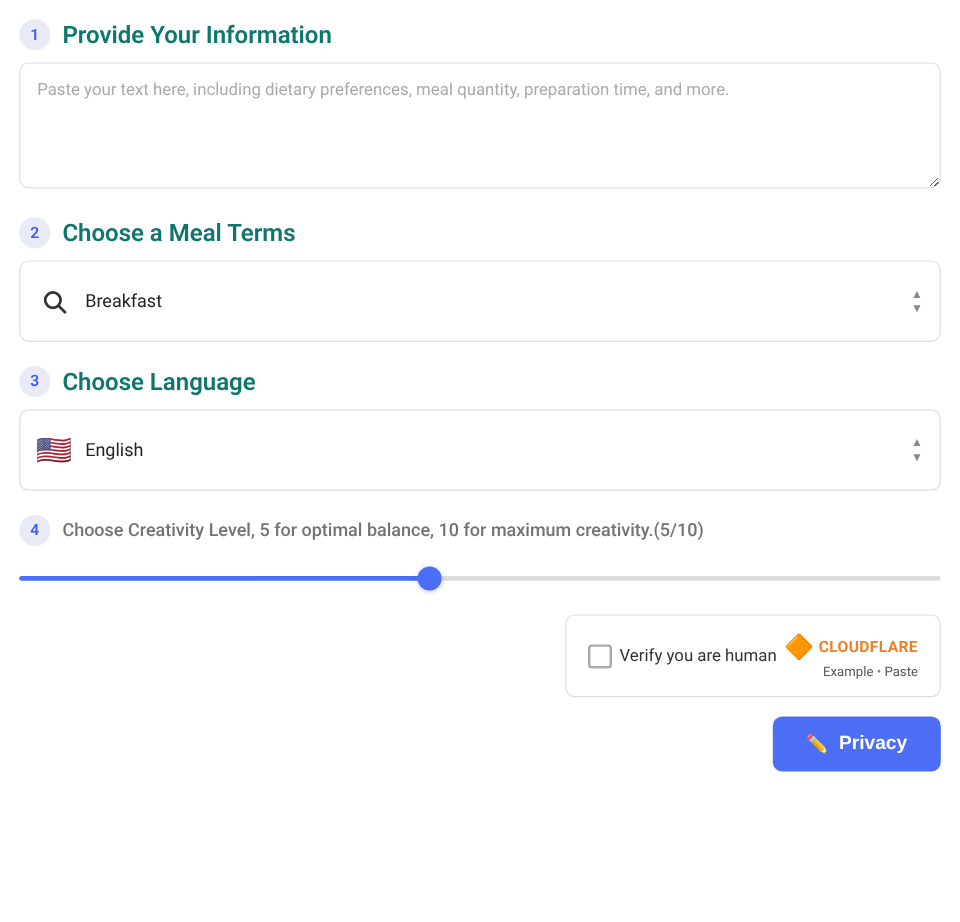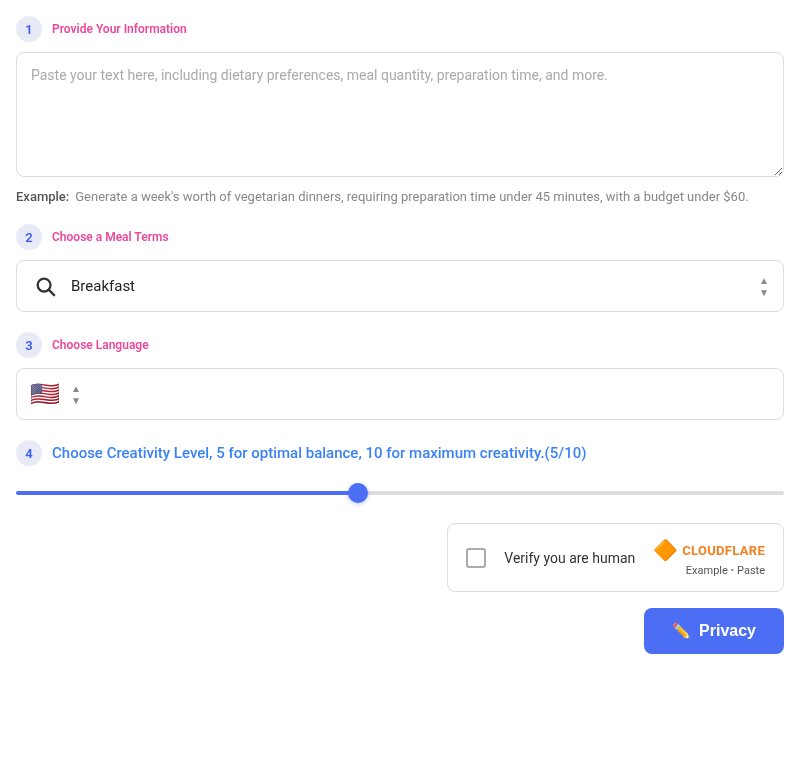--- a/index.html
+++ b/index.html
@@ -31,28 +31,28 @@
       color: #3d5afe;
       display: flex;
       align-items: center;
       justify-content: center;
       font-size: 13px;
       font-weight: 600;
       flex-shrink: 0;
     }
 
     .section-title {
-      font-size: 12px;
+      font-size: 20px;
       font-weight: 600;
-      color: #ec4899;
+      color: #0f766e;
     }
 
     textarea {
       width: 100%;
-      height: 125px;
+      height: 105px;
       border: 1px solid #ddd;
       border-radius: 8px;
       padding: 14px;
       font-size: 14px;
       color: #aaa;
       resize: vertical;
       outline: none;
       font-family: inherit;
     }
 
@@ -78,21 +78,21 @@
     }
 
     .select-wrapper {
       position: relative;
       border: 1px solid #ddd;
       border-radius: 8px;
       background: #fff;
       display: flex;
       align-items: center;
       padding: 0 14px;
-      height: 52px;
+      height: 68px;
       cursor: pointer;
     }
 
     .select-icon {
       width: 28px;
       height: 28px;
       margin-right: 12px;
       display: flex;
       align-items: center;
       justify-content: center;
@@ -122,21 +122,21 @@
     }
 
     
     .slider-section {
       margin-bottom: 24px;
     }
 
     .slider-label {
       font-size: 15px;
       font-weight: 500;
-      color: #3b82f6;
+      color: #737373;
     }
 
     .slider-container {
       margin-top: 14px;
       position: relative;
     }
 
     input[type="range"] {
       -webkit-appearance: none;
       appearance: none;
@@ -174,21 +174,21 @@
       justify-content: flex-end;
       margin-bottom: 16px;
     }
 
     .cf-box {
       border: 1px solid #ddd;
       border-radius: 8px;
       padding: 14px 18px;
       display: flex;
       align-items: center;
-      gap: 18px;
+      gap: 6px;
       background: #fff;
       min-width: 290px;
     }
 
     .cf-checkbox {
       width: 20px;
       height: 20px;
       border: 2px solid #aaa;
       border-radius: 3px;
       flex-shrink: 0;
@@ -262,24 +262,20 @@
   </style>
 </head>
 <body>
 
 <div class="section">
   <div class="section-header">
     <div class="step-number">1</div>
     <span class="section-title">Provide Your Information</span>
   </div>
   <textarea placeholder="Paste your text here, including dietary preferences, meal quantity, preparation time, and more." style=""></textarea>
-  <div class="example-text">
-    <span class="example-label">Example:</span>
-    <span class="example-content">Generate a week's worth of vegetarian dinners, requiring preparation time under 45 minutes, with a budget under $60.</span>
-  </div>
 </div>
 
 <div class="section">
   <div class="section-header">
     <div class="step-number">2</div>
     <span class="section-title">Choose a Meal Terms</span>
   </div>
   <div class="select-wrapper">
     <div class="select-icon">
       <svg class="search-icon-svg" viewBox="0 0 24 24" fill="none" stroke="#333" stroke-width="2.5" stroke-linecap="round" stroke-linejoin="round">
@@ -297,20 +293,21 @@
 
 <div class="section">
   <div class="section-header">
     <div class="step-number">3</div>
     <span class="section-title">Choose Language</span>
   </div>
   <div class="select-wrapper">
     <div class="select-icon">
       <span class="flag-emoji">🇺🇸</span>
     </div>
+    <span class="select-value">English</span>
     <span class="chevron-icon" style="display: flex; flex-direction: column; align-items: center; line-height: 1.1; font-size: 10px; color: rgb(136, 136, 136); gap: 1px;">
         <span>▲</span>
         <span>▼</span>
       </span>
   </div>
 </div>
 
 <div class="section slider-section">
   <div class="section-header">
     <div class="step-number">4</div>

